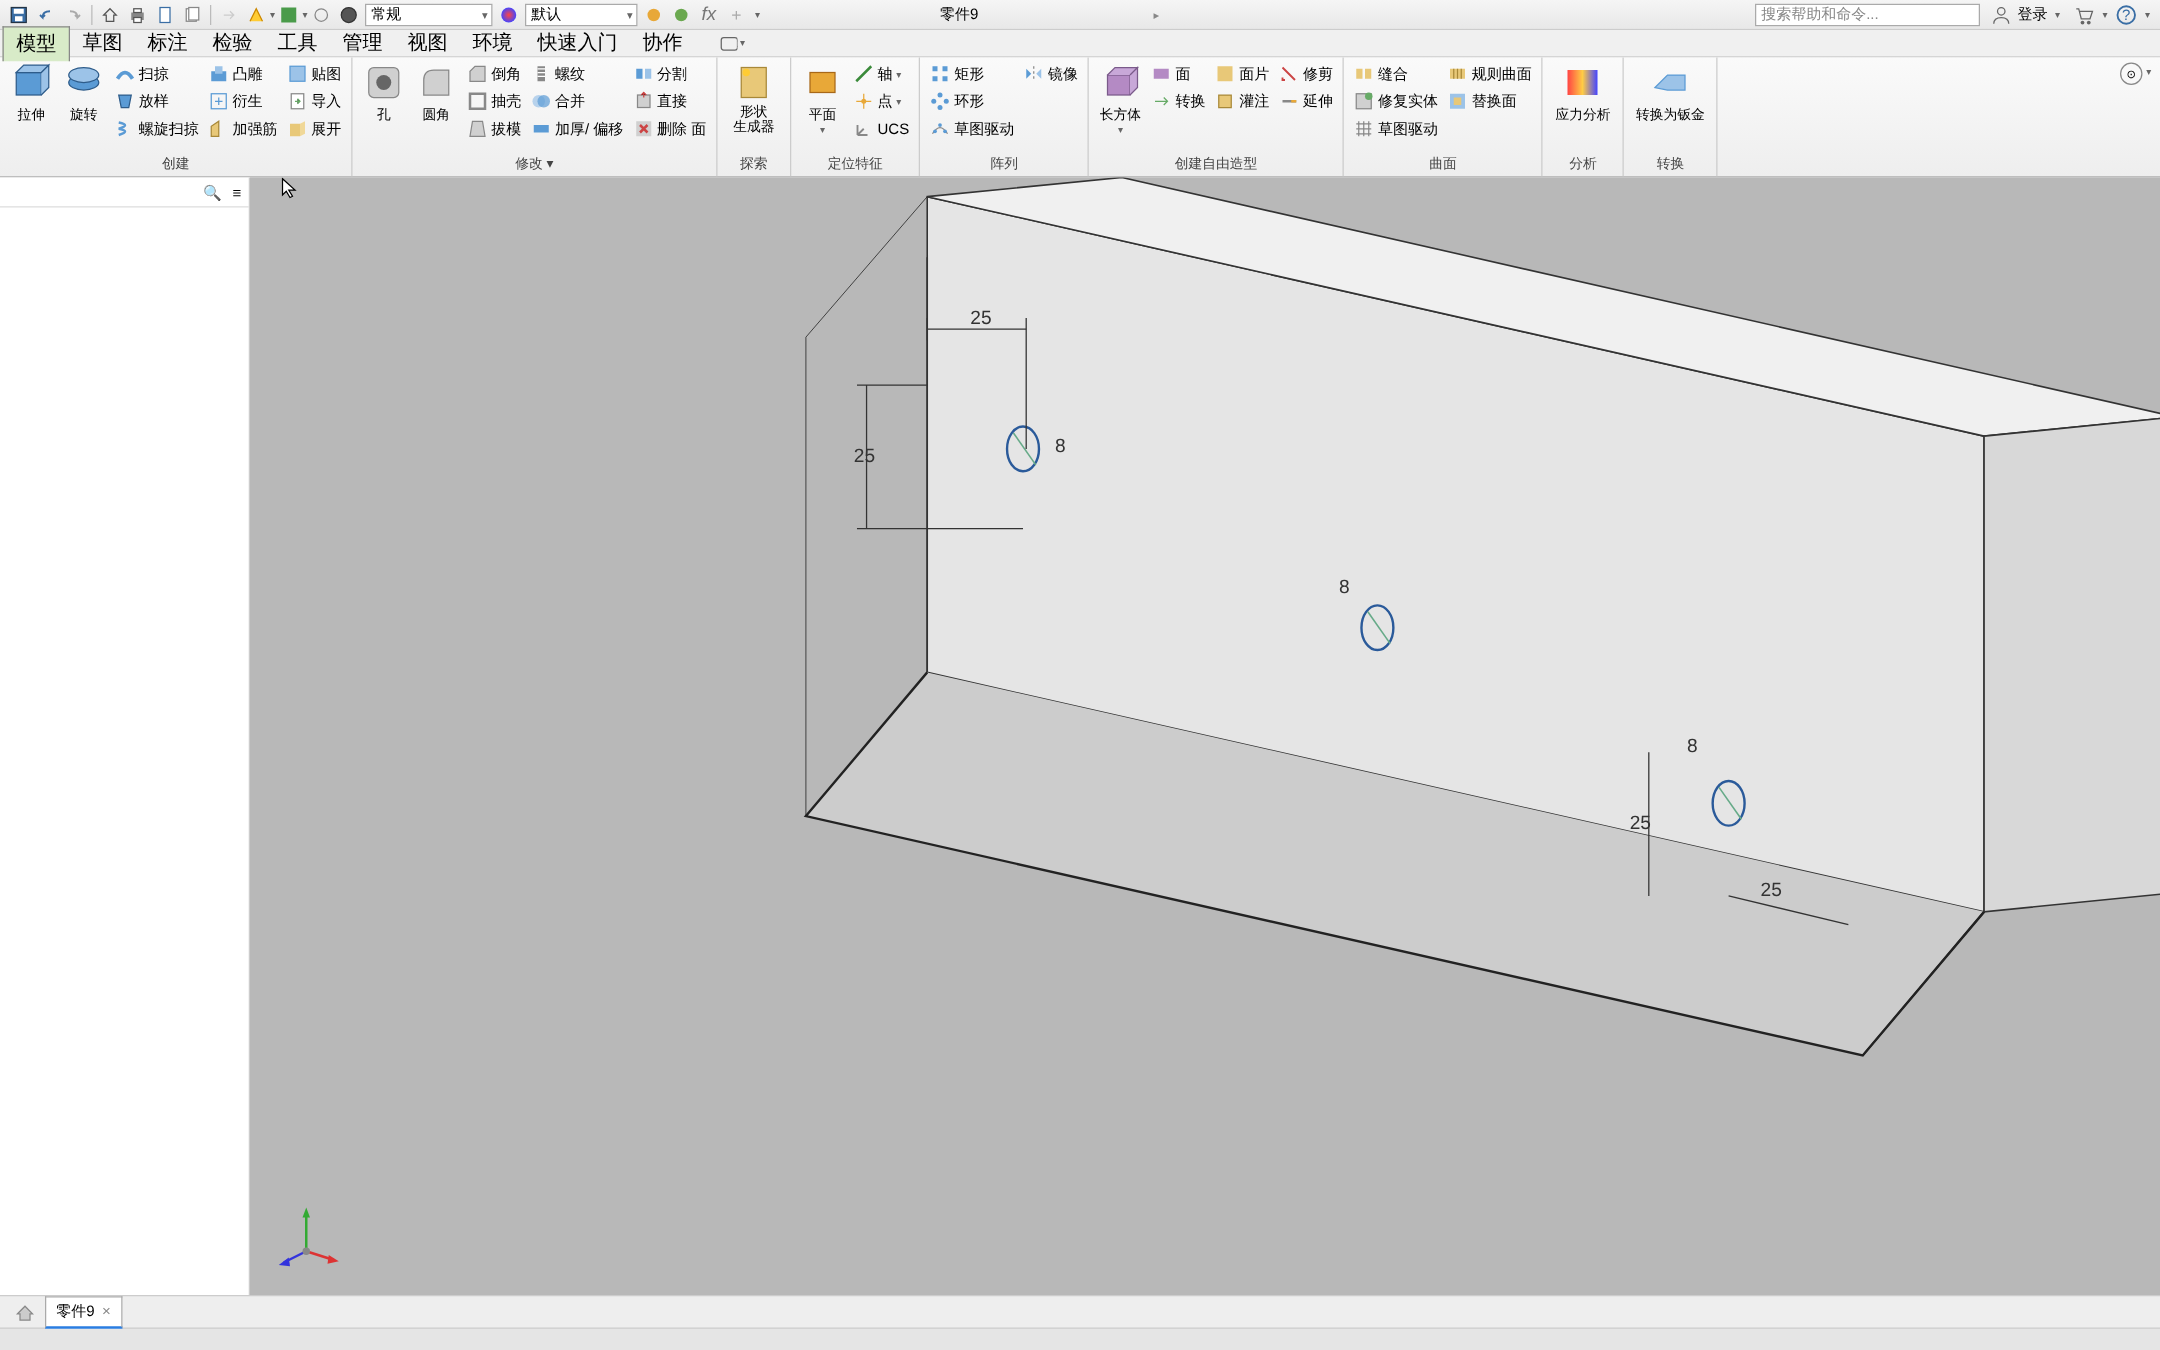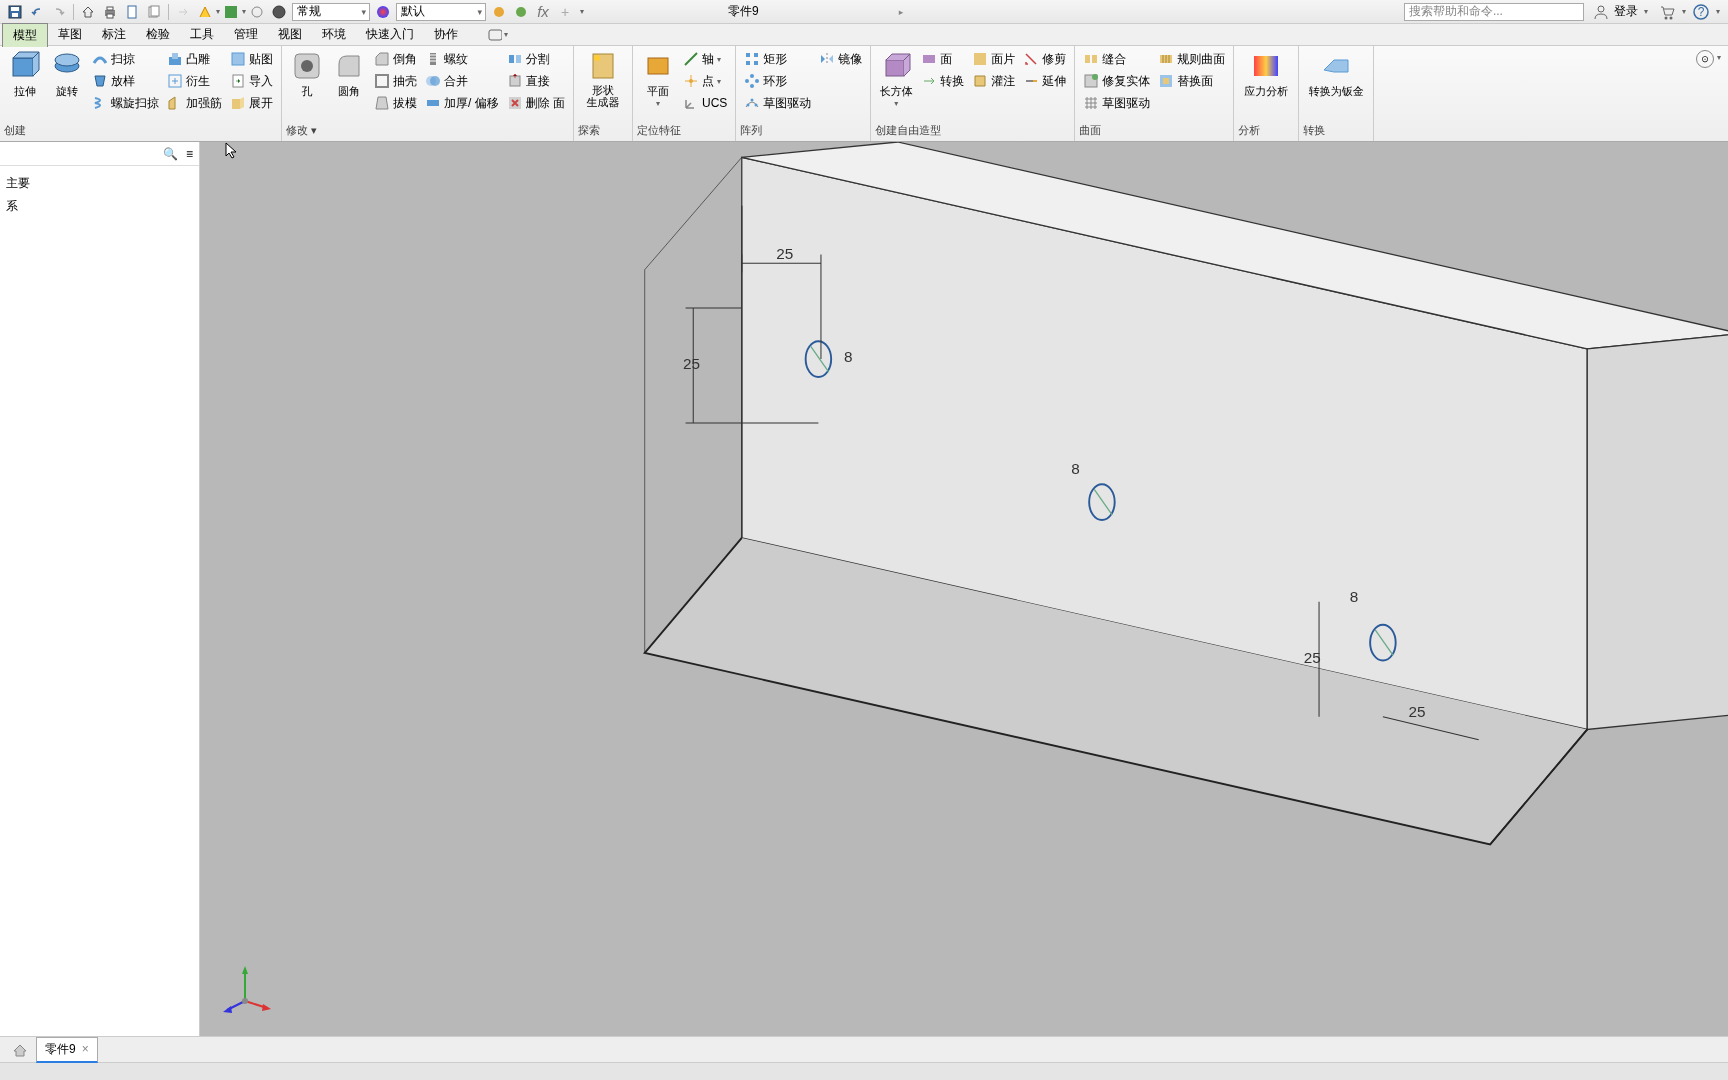--- a/index.html
+++ b/index.html
@@ -5,26 +5,26 @@
 *{margin:0;padding:0;box-sizing:border-box;font-family:"Microsoft YaHei",Arial,sans-serif;font-size:12px;}
 body{width:1728px;height:1080px;background:#fff;overflow:hidden;}
 .qat{height:24px;background:linear-gradient(#f5f5f5,#e8e8e8);display:flex;align-items:center;padding:0 4px;border-bottom:1px solid #ccc;}
 .qat-icon{width:20px;height:20px;display:flex;align-items:center;justify-content:center;margin:0 1px;cursor:pointer;}
 .qat-sep{width:1px;height:16px;background:#bbb;margin:0 3px;}
 .dd-combo{height:18px;border:1px solid #aaa;background:#fff;display:flex;align-items:center;padding:0 4px;margin:0 2px;position:relative;}
 .dd-combo::after{content:"▾";position:absolute;right:3px;font-size:9px;color:#666;}
 .search-box{width:180px;height:18px;border:1px solid #aaa;background:#fff;padding:0 4px;color:#888;display:flex;align-items:center;margin-left:auto;}
 .login{display:flex;align-items:center;margin:0 8px;justify-content:flex-end;}
 .tabs{height:22px;background:#f0f0f0;display:flex;align-items:center;border-bottom:1px solid #ccc;padding-left:2px;}
-.tab{padding:3px 10px;cursor:pointer;font-size:12px;}
+.tab{padding:3px 10px;cursor:pointer;font-size:16px;}
 .tab.active{background:#d8ebc8;border:1px solid #888;border-bottom:none;}
 .ribbon{height:96px;background:linear-gradient(#fafafa,#eee);display:flex;border-bottom:1px solid #aaa;}
 .panel{display:flex;flex-direction:column;border-right:1px solid #ccc;padding:2px 4px;}
 .panel-body{display:flex;flex:1;align-items:flex-start;}
-.panel-title{text-align:left;font-size:11px;color:#444;padding:1px 0;}
+.panel-title{text-align:center;font-size:11px;color:#444;padding:1px 0;}
 .big-btn{display:flex;flex-direction:column;align-items:center;width:42px;padding:2px;cursor:pointer;}
 .big-btn .bicon{width:32px;height:32px;margin-bottom:2px;}
 .big-btn span{font-size:11px;}
 .small-col{display:flex;flex-direction:column;justify-content:flex-start;}
 .small-btn{display:flex;align-items:center;height:22px;padding:0 4px;cursor:pointer;white-space:nowrap;}
 .small-btn .sicon{width:16px;height:16px;margin-right:3px;flex-shrink:0;}
 .workspace{display:flex;height:calc(100% - 24px - 22px - 96px - 26px - 18px);}
 .browser{width:200px;background:#fff;border-right:1px solid #ccc;}
 .browser-head{height:24px;display:flex;align-items:center;justify-content:flex-end;padding:0 6px;border-bottom:1px solid #ddd;}
 .browser-body{padding:6px;font-size:11px;}
@@ -103,21 +103,21 @@
       <svg width="16" height="16">
         <circle cx="8" cy="8" r="5" fill="none" stroke="#888"></circle>
       </svg>
     </div>
   <div class="qat-icon">
       <svg width="16" height="16">
         <circle cx="8" cy="8" r="6" fill="#555"></circle>
         <circle cx="8" cy="8" r="6" fill="none" stroke="#333"></circle>
       </svg>
     </div>
-  <div class="dd-combo" style="width:78px">
+  <div class="dd-combo" style="width:102px">
       <span>常规</span>
     </div>
   <div class="qat-icon">
       <svg width="16" height="16">
         <circle cx="8" cy="8" r="6" fill="url(#g)"></circle>
         <defs>
           <radialGradient id="g">
             <stop offset="0" stop-color="#f44"></stop>
             <stop offset="1" stop-color="#44f"></stop>
           </radialGradient>
@@ -596,24 +596,20 @@
       </div>
     <span style="font-size:8px;color:#666;margin:3px">▾</span>
   </div>
 </div>
 
 <div class="workspace">
   <div class="browser">
     <div class="browser-head">
       <span style="margin-right:8px;cursor:pointer">🔍</span>
       <span style="cursor:pointer">≡</span>
-    </div>
-    <div class="browser-body">
-      <div style="padding:3px 0">主要</div>
-      <div style="padding:3px 0">系</div>
     </div>
   </div>
   <div class="canvas">
     <svg width="100%" height="100%" viewBox="0 0 1184 700">
 
       <path d="M418 12 L1080 162 L1080 460 L418 310 Z" fill="#e5e5e5" stroke="#333" stroke-width="1"></path>
       <path d="M418 12 L540 0 L1200 150 L1080 162 Z" fill="#f0f0f0" stroke="#333"></path>
       <path d="M1080 162 L1200 150 L1200 448 L1080 460 Z" fill="#d8d8d8" stroke="#333"></path>
       <path d="M418 310 L418 50" stroke="#333" fill="none"></path>
       <path d="M418 310 L342 400 L1004 550 L1080 460" fill="#ccc" stroke="#222" stroke-width="1.5"></path>

